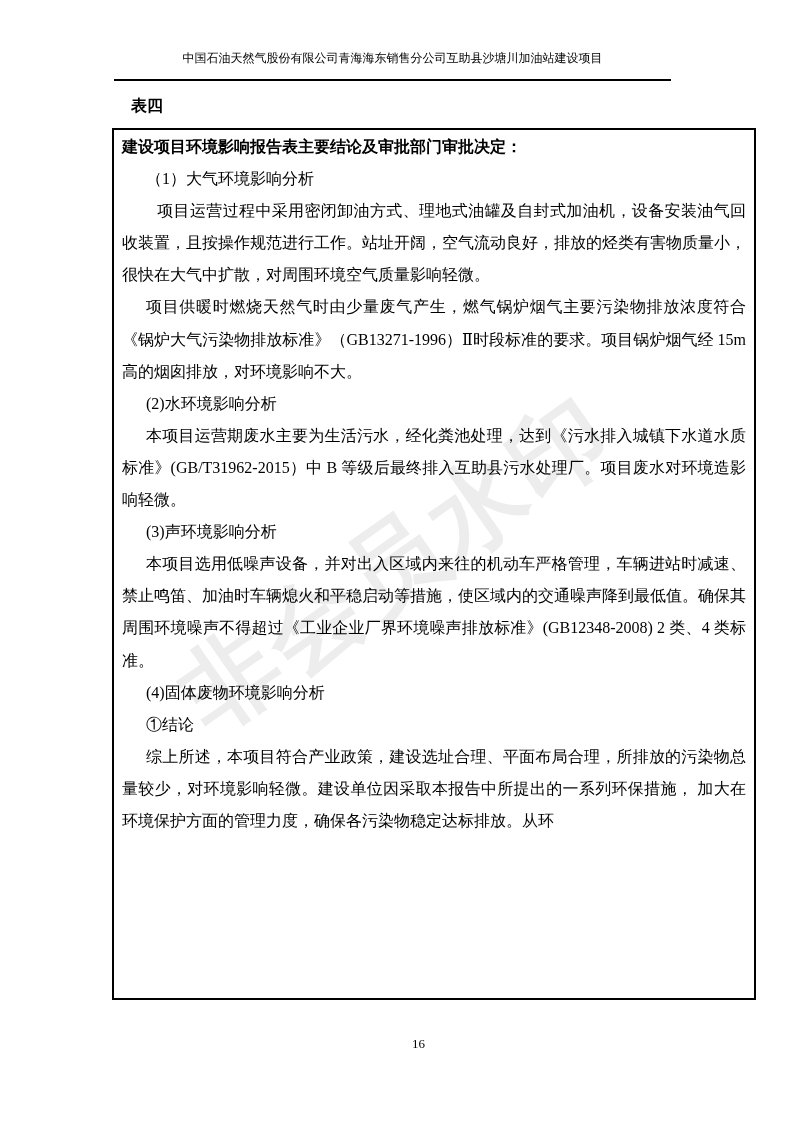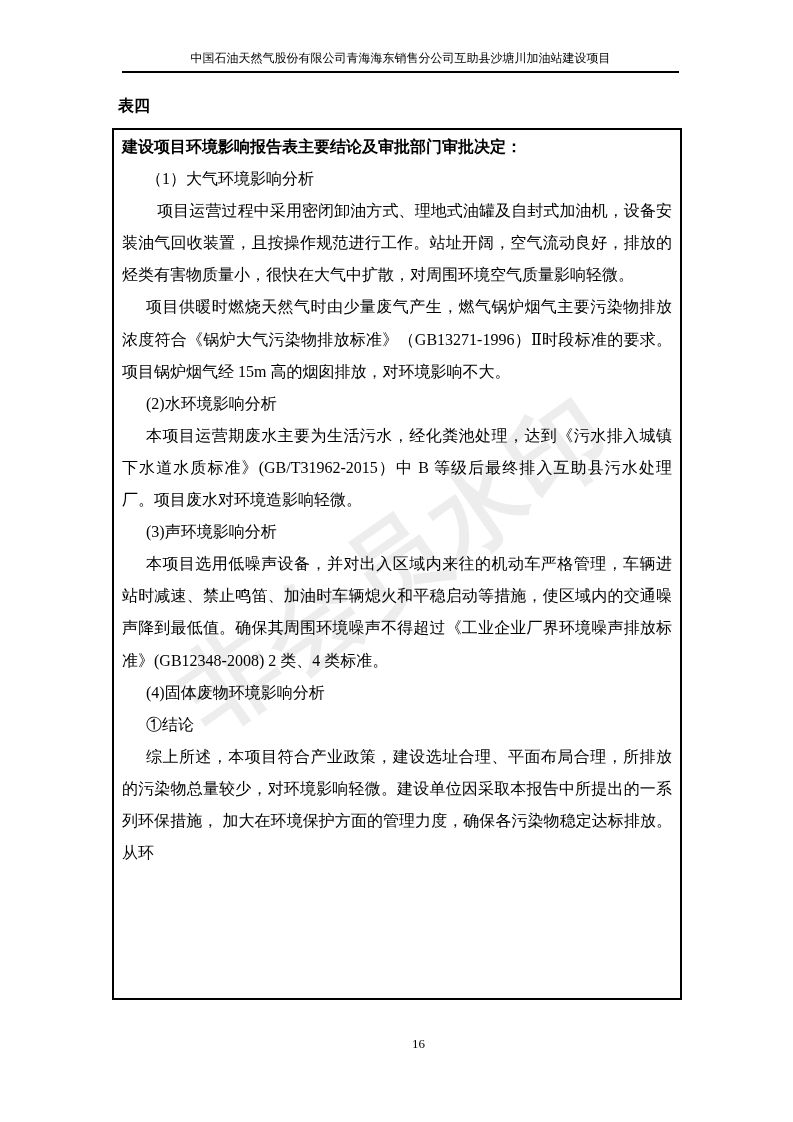--- a/index.html
+++ b/index.html
@@ -26,43 +26,43 @@
     font-weight: bold;
     color: rgba(0, 0, 0, 0.07);
     letter-spacing: 4px;
     white-space: nowrap;
     z-index: 0;
     pointer-events: none;
     user-select: none;
   }
   .header {
     position: absolute;
-    left: 122px;
+    left: 114px;
     top: 50px;
     width: 557px;
     text-align: center;
     font-size: 12px;
     line-height: 17px;
-    padding-bottom: 4px;
+    padding-bottom: 12px;
     border-bottom: 2px solid #000000;
     z-index: 1;
   }
   .table-label {
     position: absolute;
-    left: 118px;
+    left: 131px;
     top: 96px;
     font-size: 16px;
     font-weight: bold;
     z-index: 1;
   }
   .doc-table {
     position: absolute;
     left: 112px;
     top: 128px;
-    width: 570px;
+    width: 644px;
     height: 872px;
     border: 2px solid #000000;
     box-sizing: border-box;
     z-index: 1;
     background: transparent;
   }
   .cell {
     padding: 1px 8px 0 8px;
   }
   .cell p {

